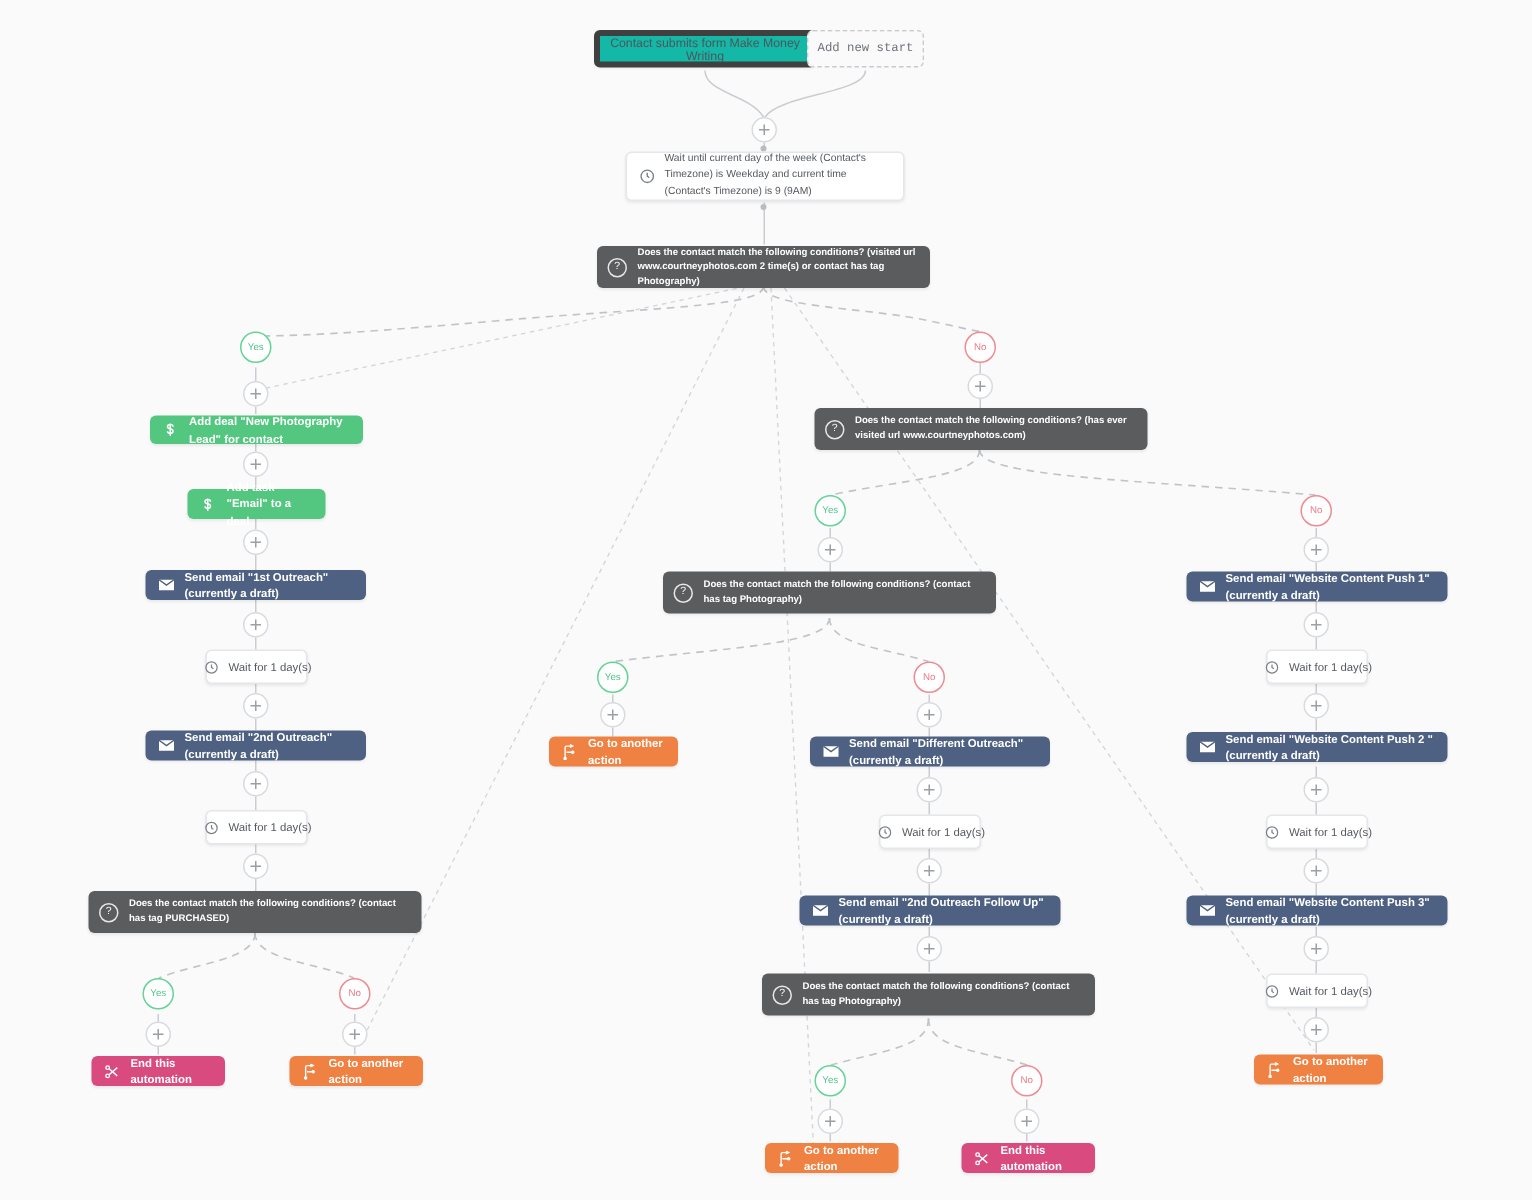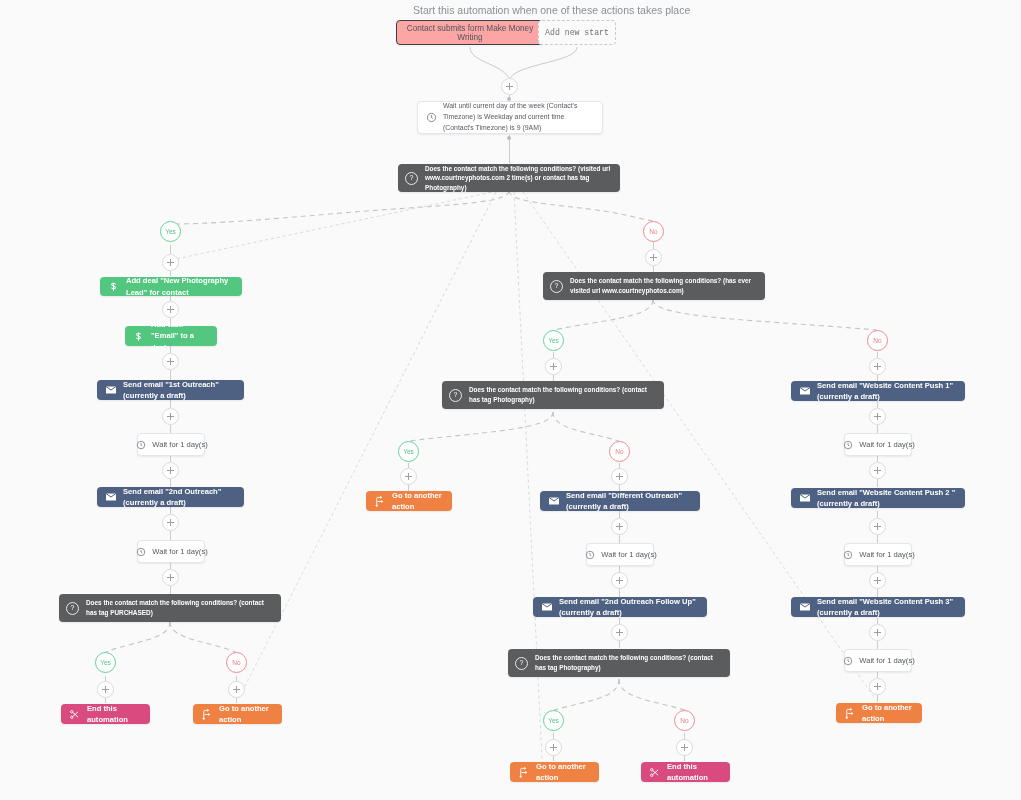--- a/index.html
+++ b/index.html
@@ -20,22 +20,22 @@
     position:absolute;
     font-size:10.5px;
     color:#8b8f96;
     white-space:nowrap;
   }
 
   
   .trigger{
     position:absolute;
     box-sizing:border-box;
-    background:#fca5a5;
-    border:1px solid #404040;
+    background:#14b8a6;
+    border:4px solid #404040;
     border-radius:4px;
     display:flex;align-items:center;justify-content:center;
     font-size:8.2px;
     color:#50555c;
     box-shadow:0 1px 2px rgba(0,0,0,.05);
     padding:0 6px;
     text-align:center;
   }
   .trigger.dashed{
     border:1px dashed #c7cad0;
@@ -218,21 +218,20 @@
       <path d="M877.5 535 L877.5 543"></path>
       <path d="M877.5 566 L877.5 572"></path>
       <path d="M877.5 589 L877.5 597"></path>
       <path d="M877.5 618 L877.5 624"></path>
       <path d="M877.5 641 L877.5 649"></path>
       <path d="M877.5 672 L877.5 678"></path>
       <path d="M877.5 695 L877.5 702"></path>
     </g>
   </svg>
 
-  <div class="hdr" style="left:413px;top:4px;">Start this automation when one of these actions takes place</div>
 
   <div class="trigger" style="left:396px;top:20px;width:148px;height:25px;">
     <span>Contact submits form Make Money Writing</span>
   </div>
   <div class="trigger dashed" style="left:538px;top:20px;width:78px;height:25px;font-family:Liberation Mono, monospace;">
     <span>Add new start</span>
   </div>
 
   <div class="plus" style="left:501px;top:78px;"></div>
   <div class="dot" style="left:507px;top:97px;"></div>

